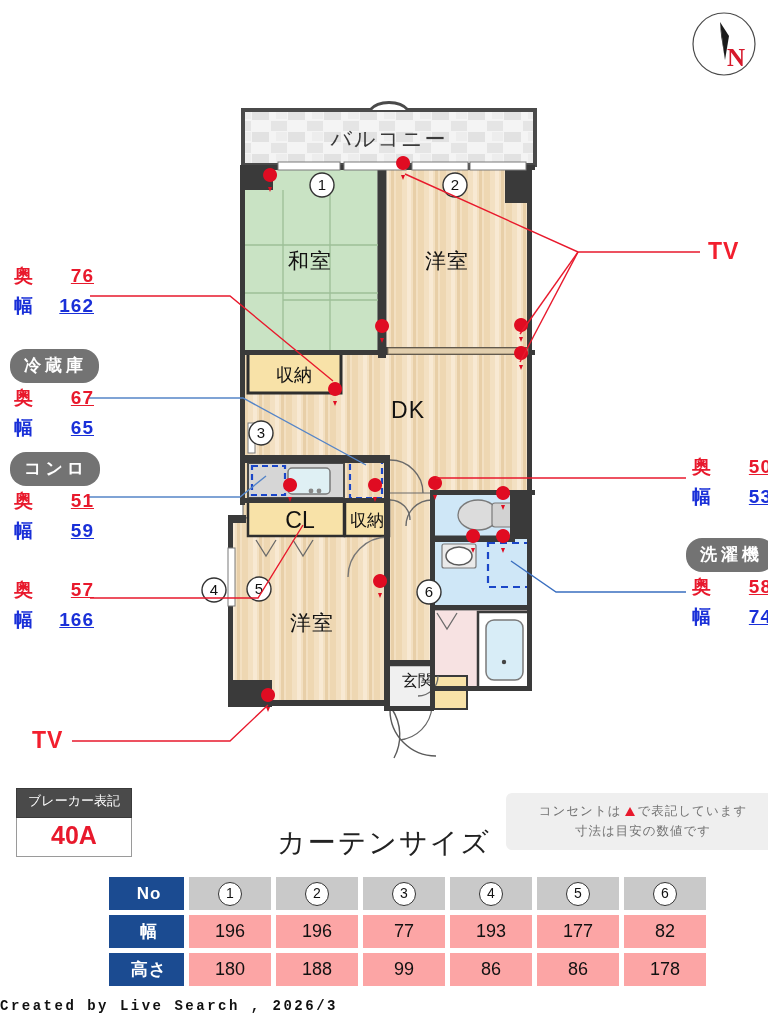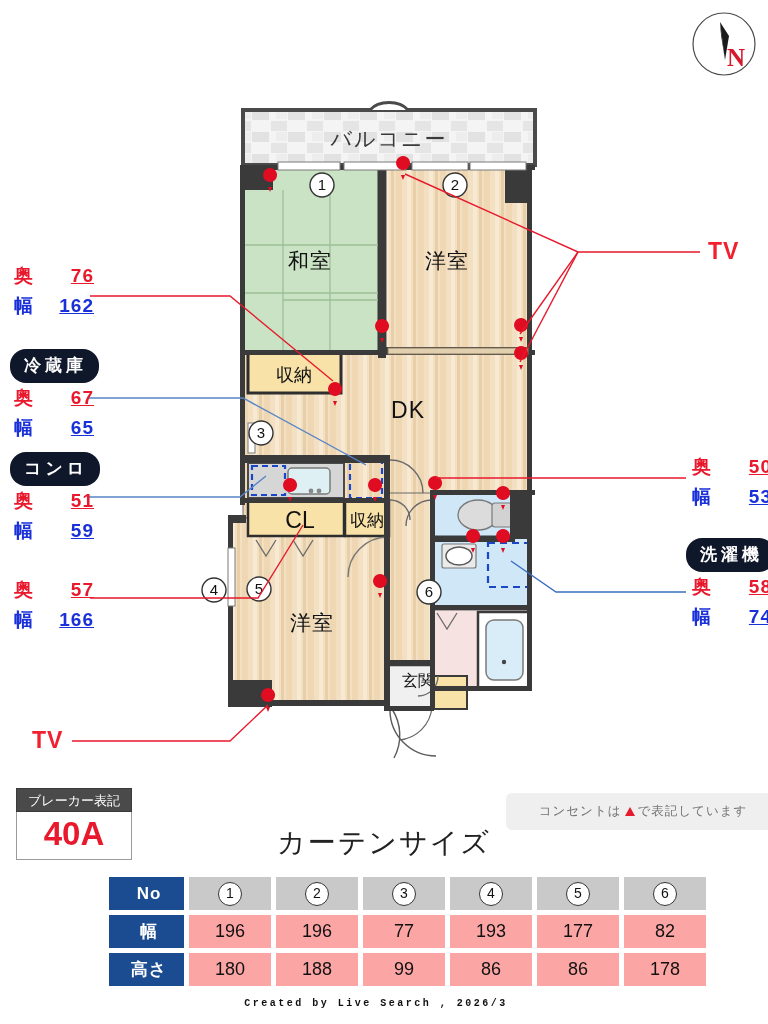--- a/index.html
+++ b/index.html
@@ -17,33 +17,33 @@
   .dim-row{font-size:19px;font-weight:bold;letter-spacing:1px;line-height:30px;white-space:nowrap;}
   .dim-label{color:#e8192c;}
   .dim-label.blue{color:#1a30d8;}
   .dim-num{color:#e8192c;}
   .dim-num.blue{color:#1a30d8;}
   .dim-pair{display:flex;gap:10px;}
   .dim-pair .k{width:26px;}
   .dim-pair .v{text-align:right;width:44px;text-decoration:underline;}
 
   .tag{
-    background:#0f172a;color:#fff;font-size:17px;font-weight:bold;
+    background:#737373;color:#fff;font-size:17px;font-weight:bold;
     letter-spacing:4px;padding:5px 12px 6px 14px;border-radius:16px;
     display:inline-block;white-space:nowrap;text-align:center;
   }
 
   .tv-label{color:#f21f2e;font-size:23px;font-weight:bold;letter-spacing:1px;}
 
   
   #breaker{left:16px;top:788px;width:116px;}
   #breaker .head{background:#4a4a4a;color:#fff;font-size:13px;text-align:center;
-     padding:3px 0 1px;letter-spacing:0px;border:1px solid #3a3a3a;}
+     padding:3px 0 7px;letter-spacing:0px;border:1px solid #3a3a3a;}
   #breaker .body{background:#fff;border:1px solid #9a9a9a;border-top:none;
-     text-align:center;color:#e8192c;font-size:33px;font-weight:bold;padding:3px 0 6px;}
+     text-align:center;color:#e8192c;font-size:25px;font-weight:bold;padding:3px 0 6px;}
 
   
   #note{left:506px;top:793px;width:246px;background:#efefef;border-radius:6px;
      padding:8px 10px 9px 14px;}
   #note div{font-size:12.5px;color:#737373;line-height:20px;letter-spacing:1px;white-space:nowrap;text-align:center;}
   .tri{display:inline-block;width:0;height:0;border-left:5px solid transparent;
        border-right:5px solid transparent;border-bottom:9px solid #e8192c;
        vertical-align:-1px;margin:0 3px;}
 
   
@@ -52,21 +52,21 @@
   
   #ctable{left:104px;top:872px;border-collapse:separate;border-spacing:5px 5px;}
   #ctable td{width:80px;height:31px;text-align:center;vertical-align:middle;font-size:18px;}
   #ctable td.hdr{background:#1b4b91;color:#fff;font-weight:bold;font-size:17px;width:68px;letter-spacing:1px;padding-left:6px;}
   #ctable td.nohdr{background:#c9c9c9;}
   #ctable td.cell{background:#fca5a5;color:#111;}
   .circ{display:inline-block;width:22px;height:22px;border:1.4px solid #333;border-radius:50%;
         line-height:21px;font-size:14px;background:#fff;color:#111;}
 
   
-  #credit{left:0;top:998px;width:752px;text-align:center;font-size:10px;
+  #credit{left:0;top:998px;width:752px;text-align:left;font-size:14px;
           font-weight:bold;letter-spacing:2.5px;color:#111;
           font-family:"Liberation Mono","DejaVu Sans Mono",monospace;}
 
   
   #plan{left:0;top:0;width:768px;height:1024px;pointer-events:none;}
 
   
   .rm{font-family:"Liberation Sans","DejaVu Sans",sans-serif;}
 </style>
 </head>
@@ -431,20 +431,21 @@
 
 <div class="abs" id="breaker">
   <div class="head">ブレーカー表記</div>
   <div class="body">40A</div>
 </div>
 
 <div class="abs" id="note">
   <div>
     <span>コンセントは</span><span class="tri"></span><span>で表記しています</span>
   </div>
+  <div>寸法は目安の数値です</div>
 </div>
 
 <div class="abs" id="curtain-title">カーテンサイズ</div>
 
 <table class="abs" id="ctable">
   <tbody>
       <tr>
     <td class="hdr">No</td>
     <td class="nohdr"><span class="circ">1</span></td>
     <td class="nohdr"><span class="circ">2</span></td>

